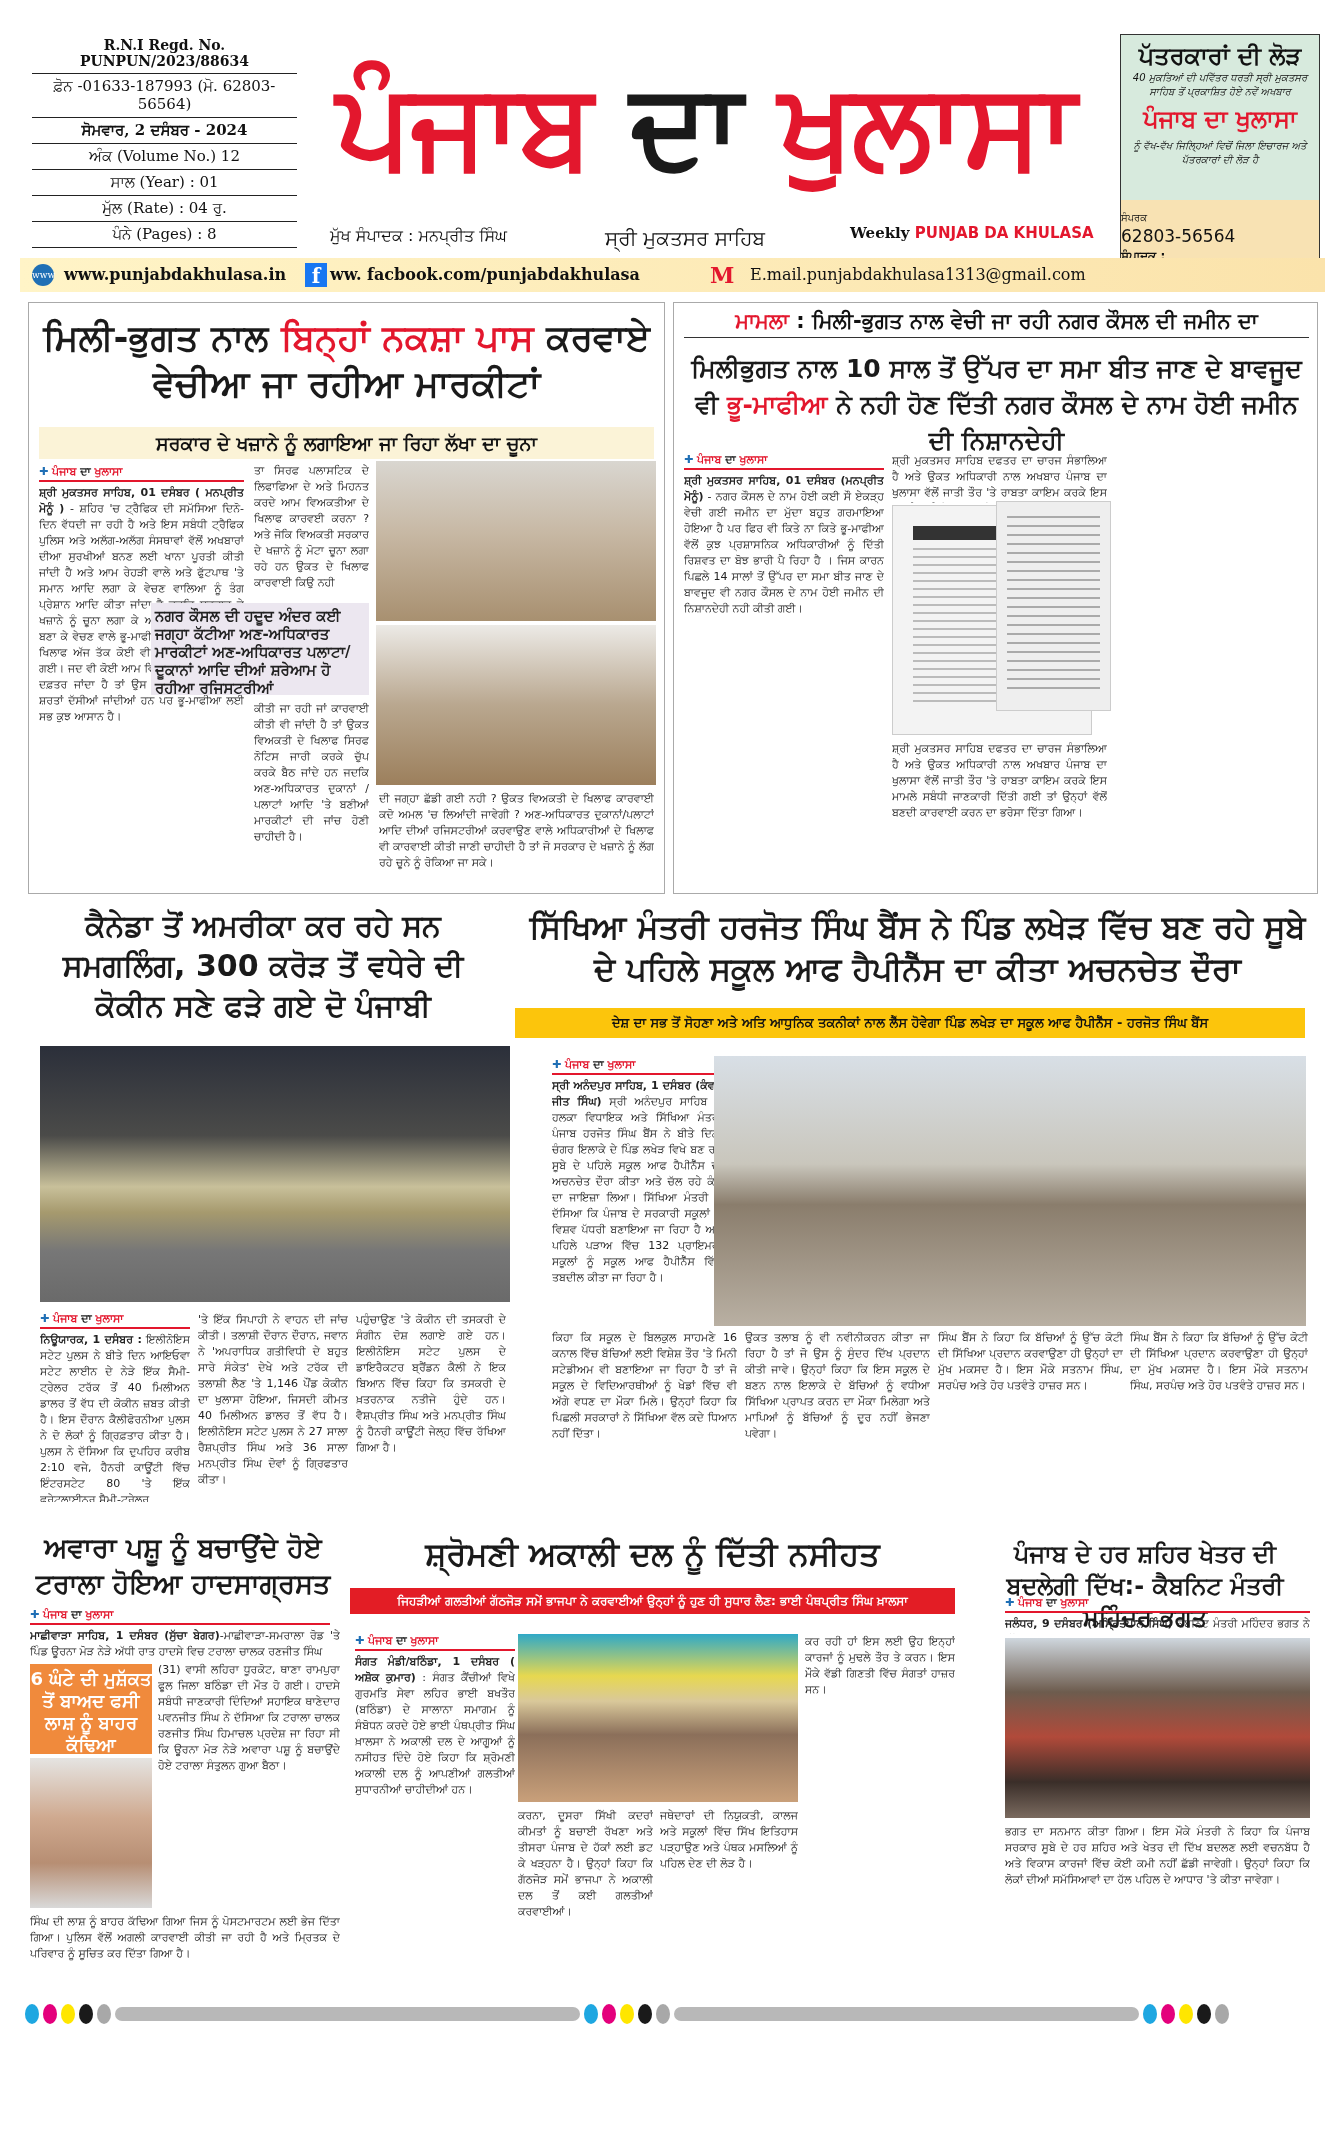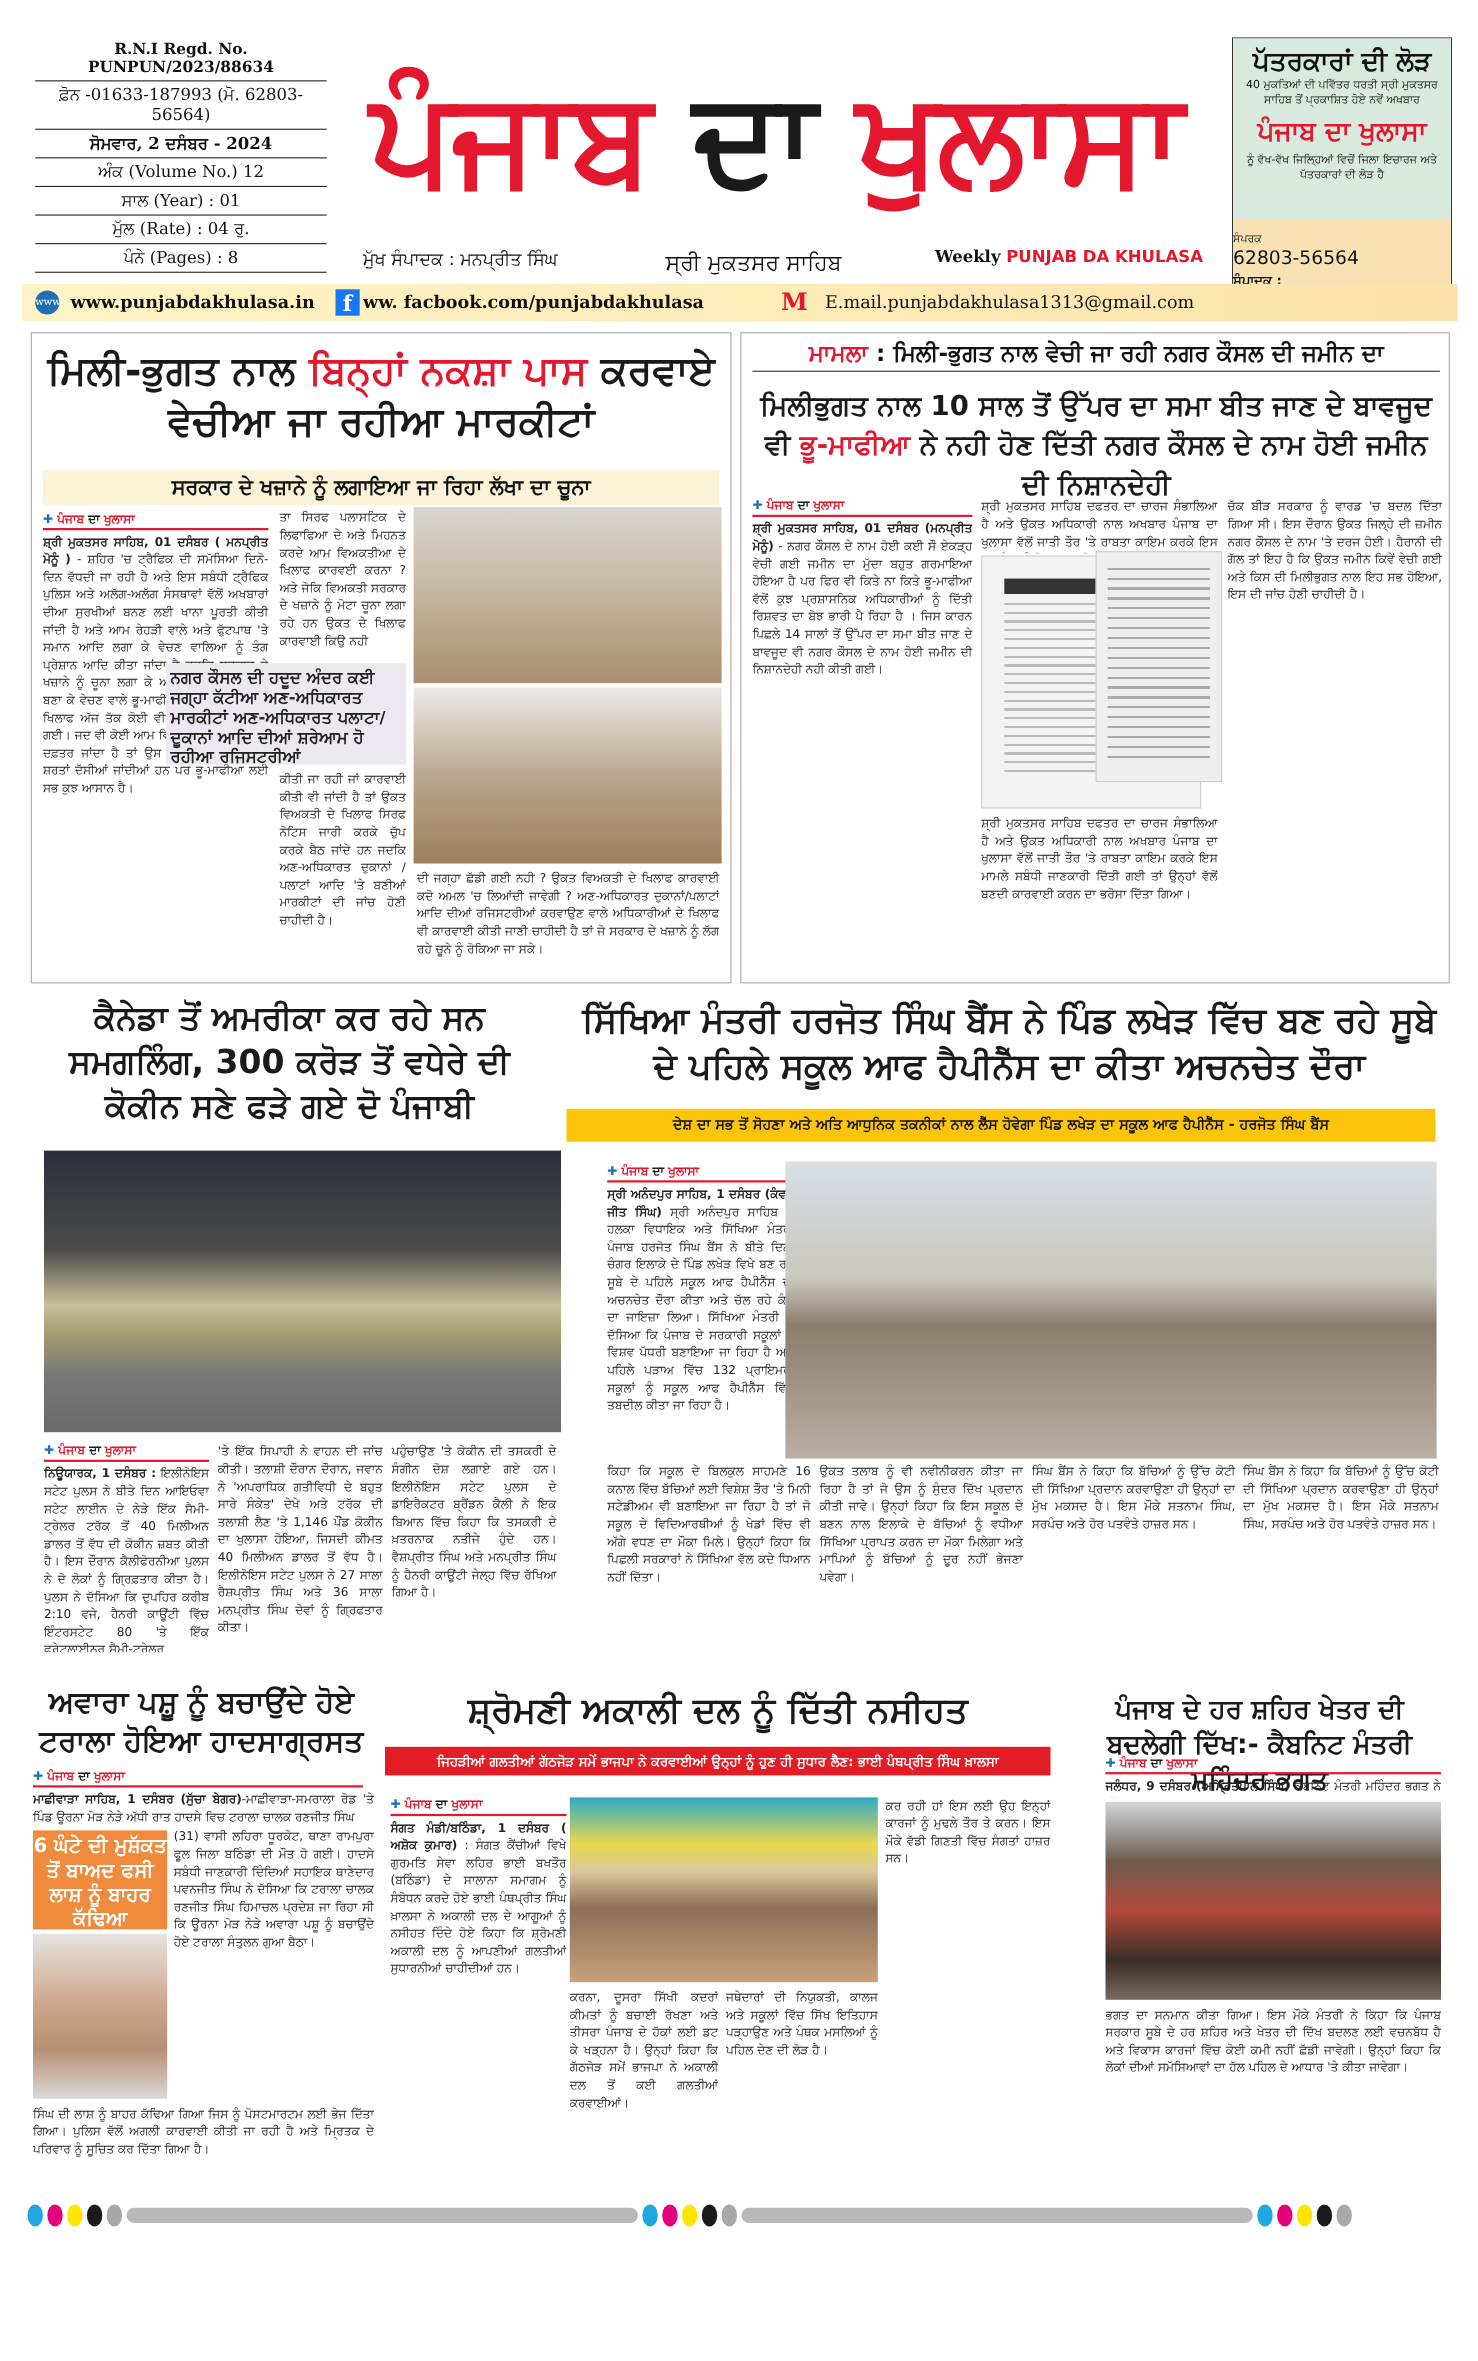--- a/index.html
+++ b/index.html
@@ -11,21 +11,21 @@
 .info-row.first{font-weight:bold;font-size:14px}
 .logo{left:300px;top:40px;width:810px;height:170px;text-align:center;font-size:118px;font-weight:bold;letter-spacing:-2px;line-height:170px;color:#e3172d}
 .logo .k{color:#1a1a1a}
 .chief{left:330px;top:226px}
 .city{left:605px;top:226px}
 .weekly{left:850px;top:224px;font-family:"DejaVu Serif",serif;font-weight:bold;font-size:15px}
 .weekly .red{color:#e3172d;font-family:"DejaVu Sans",sans-serif}
 .ad-box{left:1120px;top:34px;width:200px;height:252px;border:1.5px solid #333}
 .ad-top{background:#d7eadd;height:165px;padding:6px 4px;text-align:center}
 .ad-top h3{font-size:24px;font-weight:bold;line-height:30px}
-.ad-top p{font-size:10px;line-height:14px}
+.ad-top p{font-size:10px;font-style:italic;line-height:14px}
 .ad-top .brand{font-size:24px;color:#e3172d;font-weight:bold;line-height:40px}
 .ad-bottom{background:#f8e2b3;height:84px;text-align:left;padding-top:12px}
 .ad-bottom .lbl{font-size:10px}
 .ad-bottom .ph{font-size:17px;font-weight:normal;line-height:24px}
 .ad-bottom .ed{font-size:12px;font-weight:bold;line-height:16px}
 .link-bar{left:20px;top:258px;width:1305px;height:34px;background:linear-gradient(90deg,#fff4c7,#fbe3ab);font-family:"DejaVu Serif",serif;font-size:16px}
 .www-icon{left:12px;top:6px;width:22px;height:22px;border-radius:50%;background:#1f6fb5;color:#fff;font-size:9px;text-align:center;line-height:22px}
 .www{left:44px;top:7px;font-weight:bold}
 .fb-icon{left:285px;top:5px;width:22px;height:24px;background:#1877f2;color:#fff;font-weight:bold;font-size:20px;text-align:center;line-height:26px}
 .fb{left:310px;top:7px;font-weight:bold}
@@ -131,21 +131,20 @@
   </div>
   <div class="abs body-text col" style="left:218px;top:150px;width:215px;height:50px">ਸ਼੍ਰੀ ਮੁਕਤਸਰ ਸਾਹਿਬ ਦਫਤਰ ਦਾ ਚਾਰਜ ਸੰਭਾਲਿਆ ਹੈ ਅਤੇ ਉਕਤ ਅਧਿਕਾਰੀ ਨਾਲ ਅਖਬਾਰ ਪੰਜਾਬ ਦਾ ਖੁਲਾਸਾ ਵੱਲੋਂ ਜਾਤੀ ਤੌਰ 'ਤੇ ਰਾਬਤਾ ਕਾਇਮ ਕਰਕੇ ਇਸ ਮਾਮਲੇ ਸਬੰਧੀ ਜਾਣਕਾਰੀ ਦਿੱਤੀ ਗਈ ਤਾਂ ਉਨ੍ਹਾਂ ਵੱਲੋਂ ਬਣਦੀ ਕਾਰਵਾਈ ਕਰਨ ਦਾ ਭਰੋਸਾ ਦਿੱਤਾ ਗਿਆ।</div>
   <div class="abs" style="left:218px;top:202px;width:200px;height:230px;background:#f3f3f3;border:1px solid #ccc">
     <div style="margin:20px 20px 0;height:14px;background:#333"></div>
     <div style="margin:8px 20px;height:160px;background:repeating-linear-gradient(180deg,#bbb 0 2px,#f3f3f3 2px 8px)"></div>
   </div>
   <div class="abs" style="left:322px;top:198px;width:115px;height:210px;background:#eee;border:1px solid #ccc">
     <div style="margin:14px 10px;height:180px;background:repeating-linear-gradient(180deg,#aaa 0 2px,#eee 2px 9px)"></div>
   </div>
   <div class="abs body-text col" style="left:218px;top:438px;width:215px;height:145px">ਸ਼੍ਰੀ ਮੁਕਤਸਰ ਸਾਹਿਬ ਦਫਤਰ ਦਾ ਚਾਰਜ ਸੰਭਾਲਿਆ ਹੈ ਅਤੇ ਉਕਤ ਅਧਿਕਾਰੀ ਨਾਲ ਅਖਬਾਰ ਪੰਜਾਬ ਦਾ ਖੁਲਾਸਾ ਵੱਲੋਂ ਜਾਤੀ ਤੌਰ 'ਤੇ ਰਾਬਤਾ ਕਾਇਮ ਕਰਕੇ ਇਸ ਮਾਮਲੇ ਸਬੰਧੀ ਜਾਣਕਾਰੀ ਦਿੱਤੀ ਗਈ ਤਾਂ ਉਨ੍ਹਾਂ ਵੱਲੋਂ ਬਣਦੀ ਕਾਰਵਾਈ ਕਰਨ ਦਾ ਭਰੋਸਾ ਦਿੱਤਾ ਗਿਆ।</div>
-  <div class="abs body-text col" style="left:442px;top:150px;width:195px;height:432px">ਚੱਕ ਬੀੜ ਸਰਕਾਰ ਨੂੰ ਵਾਰਡ 'ਚ ਬਦਲ ਦਿੱਤਾ ਗਿਆ ਸੀ। ਇਸ ਦੌਰਾਨ ਉਕਤ ਜਿਲ੍ਹੇ ਦੀ ਜ਼ਮੀਨ ਨਗਰ ਕੌਸਲ ਦੇ ਨਾਮ 'ਤੇ ਦਰਜ ਹੋਈ। ਹੈਰਾਨੀ ਦੀ ਗੱਲ ਤਾਂ ਇਹ ਹੈ ਕਿ ਉਕਤ ਜਮੀਨ ਕਿਵੇਂ ਵੇਚੀ ਗਈ ਅਤੇ ਕਿਸ ਦੀ ਮਿਲੀਭੁਗਤ ਨਾਲ ਇਹ ਸਭ ਹੋਇਆ, ਇਸ ਦੀ ਜਾਂਚ ਹੋਣੀ ਚਾਹੀਦੀ ਹੈ।</div>
 </div>
 
 <div class="abs headline" style="left:28px;top:906px;width:470px;font-size:30px;line-height:40px">ਕੈਨੇਡਾ ਤੋਂ ਅਮਰੀਕਾ ਕਰ ਰਹੇ ਸਨ ਸਮਗਲਿੰਗ, 300 ਕਰੋੜ ਤੋਂ ਵਧੇਰੇ ਦੀ ਕੋਕੀਨ ਸਣੇ ਫੜੇ ਗਏ ਦੋ ਪੰਜਾਬੀ</div>
 <div class="abs pic" style="left:40px;top:1046px;width:470px;height:256px;background:linear-gradient(180deg,#2b2f3a 0%,#4b4b49 35%,#c8c09a 55%,#a69a6e 65%,#777 80%,#6a6a6a 100%)"></div>
 <div class="abs tag" style="left:40px;top:1312px;width:150px"><span>ਪੰਜਾਬ</span> <span class="k">ਦਾ</span> <span>ਖੁਲਾਸਾ</span></div>
 <div class="abs body-text col" style="left:40px;top:1332px;width:150px;height:170px">
   <span class="dateline">ਨਿਊਯਾਰਕ, 1 ਦਸੰਬਰ :</span><span> ਇਲੀਨੋਇਸ ਸਟੇਟ ਪੁਲਸ ਨੇ ਬੀਤੇ ਦਿਨ ਆਇਓਵਾ ਸਟੇਟ ਲਾਈਨ ਦੇ ਨੇੜੇ ਇੱਕ ਸੈਮੀ-ਟ੍ਰੇਲਰ ਟਰੱਕ ਤੋਂ 40 ਮਿਲੀਅਨ ਡਾਲਰ ਤੋਂ ਵੱਧ ਦੀ ਕੋਕੀਨ ਜ਼ਬਤ ਕੀਤੀ ਹੈ। ਇਸ ਦੌਰਾਨ ਕੈਲੀਫੋਰਨੀਆ ਪੁਲਸ ਨੇ ਦੋ ਲੋਕਾਂ ਨੂੰ ਗ੍ਰਿਫ਼ਤਾਰ ਕੀਤਾ ਹੈ। ਪੁਲਸ ਨੇ ਦੱਸਿਆ ਕਿ ਦੁਪਹਿਰ ਕਰੀਬ 2:10 ਵਜੇ, ਹੈਨਰੀ ਕਾਊਂਟੀ ਵਿੱਚ ਇੰਟਰਸਟੇਟ 80 'ਤੇ ਇੱਕ ਫ੍ਰੇਟਲਾਈਨਰ ਸੈਮੀ-ਟ੍ਰੇਲਰ</span>
 </div>
 <div class="abs body-text col" style="left:198px;top:1312px;width:150px;height:190px">'ਤੇ ਇੱਕ ਸਿਪਾਹੀ ਨੇ ਵਾਹਨ ਦੀ ਜਾਂਚ ਕੀਤੀ। ਤਲਾਸ਼ੀ ਦੌਰਾਨ ਦੌਰਾਨ, ਜਵਾਨ ਨੇ 'ਅਪਰਾਧਿਕ ਗਤੀਵਿਧੀ ਦੇ ਬਹੁਤ ਸਾਰੇ ਸੰਕੇਤ' ਦੇਖੇ ਅਤੇ ਟਰੱਕ ਦੀ ਤਲਾਸ਼ੀ ਲੈਣ 'ਤੇ 1,146 ਪੌਂਡ ਕੋਕੀਨ ਦਾ ਖੁਲਾਸਾ ਹੋਇਆ, ਜਿਸਦੀ ਕੀਮਤ 40 ਮਿਲੀਅਨ ਡਾਲਰ ਤੋਂ ਵੱਧ ਹੈ। ਇਲੀਨੋਇਸ ਸਟੇਟ ਪੁਲਸ ਨੇ 27 ਸਾਲਾ ਰੈਸ਼ਪ੍ਰੀਤ ਸਿੰਘ ਅਤੇ 36 ਸਾਲਾ ਮਨਪ੍ਰੀਤ ਸਿੰਘ ਦੋਵਾਂ ਨੂੰ ਗ੍ਰਿਫਤਾਰ ਕੀਤਾ।</div>
 <div class="abs body-text col" style="left:356px;top:1312px;width:150px;height:190px">ਪਹੁੰਚਾਉਣ 'ਤੇ ਕੋਕੀਨ ਦੀ ਤਸਕਰੀ ਦੇ ਸੰਗੀਨ ਦੋਸ਼ ਲਗਾਏ ਗਏ ਹਨ। ਇਲੀਨੋਇਸ ਸਟੇਟ ਪੁਲਸ ਦੇ ਡਾਇਰੈਕਟਰ ਬ੍ਰੈਂਡਨ ਕੈਲੀ ਨੇ ਇਕ ਬਿਆਨ ਵਿੱਚ ਕਿਹਾ ਕਿ ਤਸਕਰੀ ਦੇ ਖ਼ਤਰਨਾਕ ਨਤੀਜੇ ਹੁੰਦੇ ਹਨ। ਵੈਸ਼ਪ੍ਰੀਤ ਸਿੰਘ ਅਤੇ ਮਨਪ੍ਰੀਤ ਸਿੰਘ ਨੂੰ ਹੈਨਰੀ ਕਾਊਂਟੀ ਜੇਲ੍ਹ ਵਿੱਚ ਰੱਖਿਆ ਗਿਆ ਹੈ।</div>

